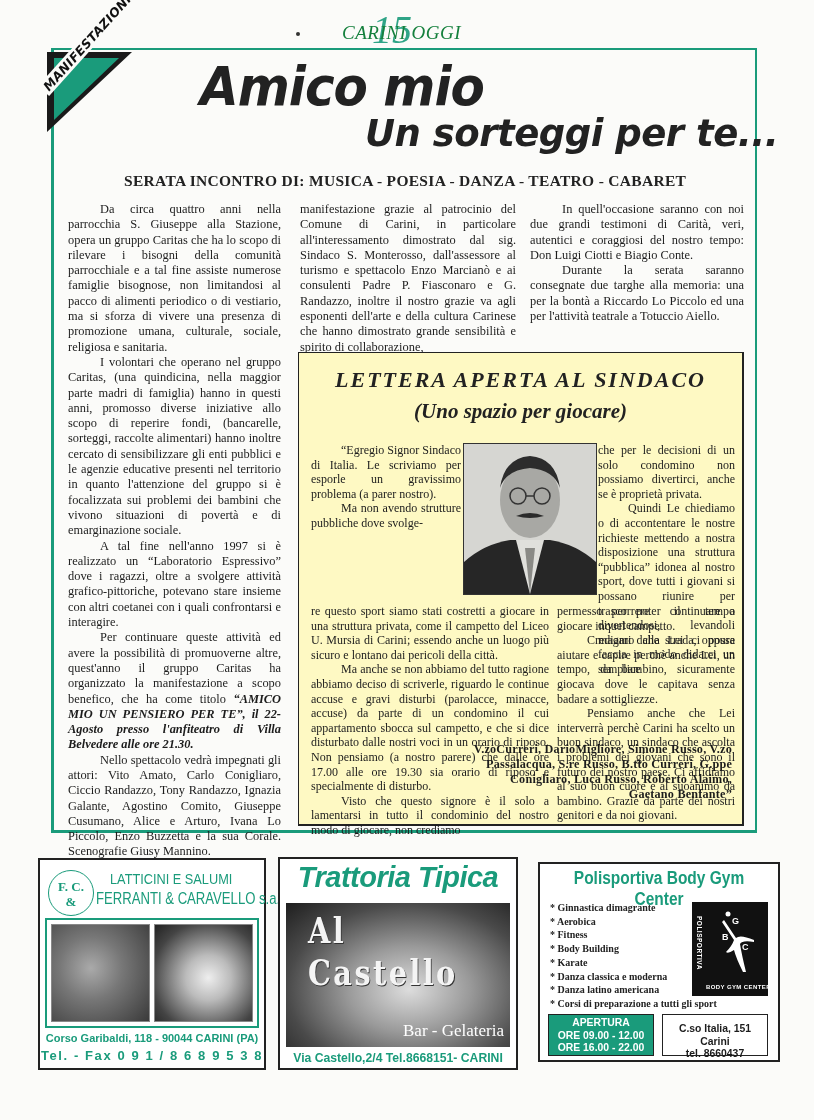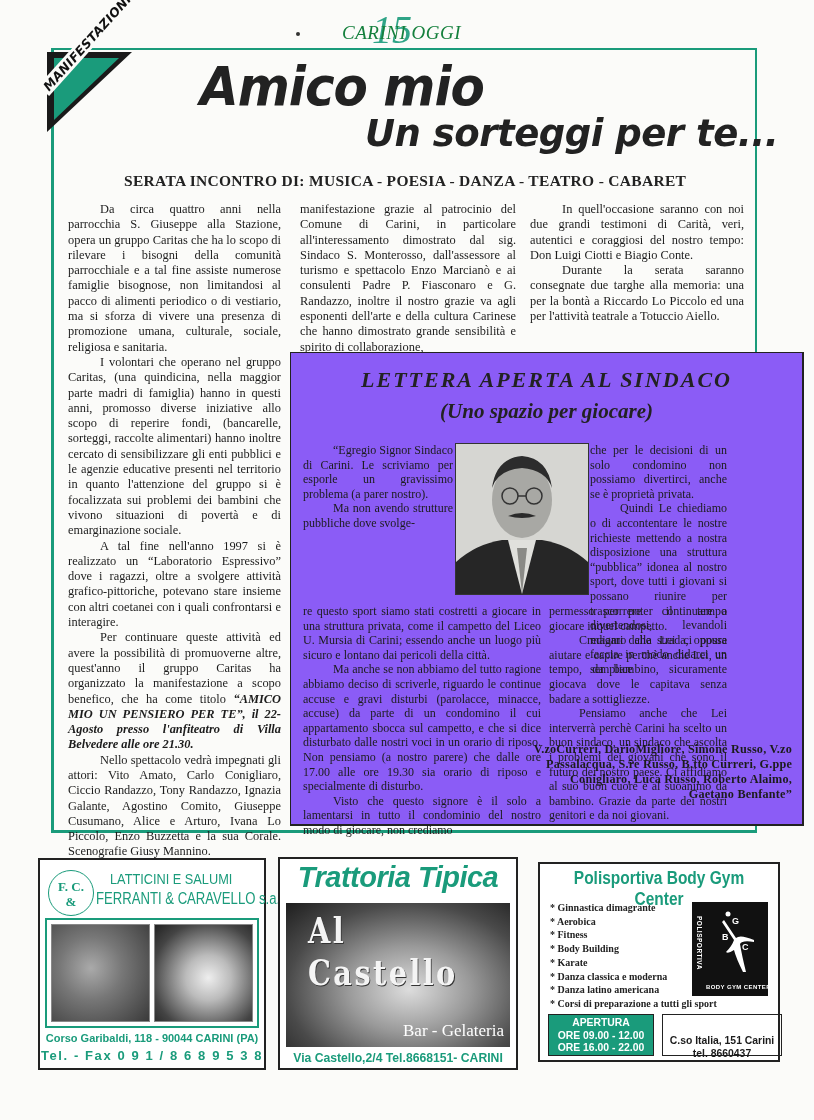--- a/index.html
+++ b/index.html
@@ -19,21 +19,21 @@
   #headline-2{left:365px;top:112px;font-family:"DejaVu Sans",sans-serif;font-style:italic;font-weight:bold;font-size:37px;letter-spacing:-0.5px;color:#222;}
   #subhead{left:124px;top:172px;font-family:"Liberation Serif",serif;font-weight:bold;font-size:15.5px;letter-spacing:0.3px;color:#222;}
   .col{position:absolute;font-family:"Liberation Serif",serif;font-size:12.4px;line-height:15.3px;text-align:justify;color:#1c1c1c;}
   .col p{margin:0;text-indent:32px;}
   .col p.noind{text-indent:0;}
   .col em{font-weight:bold;}
   #col1{left:68px;top:202px;width:213px;}
   #col2{left:300px;top:202px;width:216px;}
   #col3{left:530px;top:202px;width:214px;}
   
-  #letter{left:290px;top:352px;width:514px;height:474px;border:1.5px solid #222;border-right-width:2px;border-bottom-width:2px;box-sizing:border-box;background:#8b5cf6;}
+  #letter{left:298px;top:352px;width:446px;height:474px;border:1.5px solid #222;border-right-width:2px;border-bottom-width:2px;box-sizing:border-box;background:#fef9c3;}
   #letter-title{left:0;top:14px;width:100%;text-align:center;font-family:"Liberation Serif",serif;font-style:italic;font-weight:bold;font-size:22px;letter-spacing:2px;color:#222;}
   #letter-subtitle{left:0;top:46px;width:100%;text-align:center;font-family:"Liberation Serif",serif;font-style:italic;font-weight:bold;font-size:21px;color:#222;}
   .lcol{position:absolute;font-family:"Liberation Serif",serif;font-size:12px;line-height:14.6px;text-align:justify;color:#1c1c1c;}
   .lcol p{margin:0;text-indent:30px;}
   .lcol p.noind{text-indent:0;}
   #lcol-a{left:12px;top:90px;width:150px;}
   #lcol-c{left:299px;top:90px;width:137px;}
   #photo{left:164px;top:90px;width:132px;height:150px;border:1.5px solid #333;background:linear-gradient(180deg,#d9d9d6 0%,#cfcfcb 45%,#555 75%,#2a2a2a 100%);overflow:hidden;}
   #signatures{position:absolute;right:10px;top:389px;width:260px;text-align:right;font-family:"Liberation Serif",serif;font-weight:bold;font-size:12.2px;line-height:15px;letter-spacing:0.2px;}
   
@@ -58,21 +58,21 @@
   #ad3-title{left:0;top:4px;width:100%;text-align:center;font-family:"Liberation Sans",sans-serif;font-weight:bold;font-size:18px;color:#1a9b7b;transform:scaleX(0.86);}
   #ad3-list{left:10px;top:37px;margin:0;padding:0;list-style:none;font-family:"Liberation Serif",serif;font-weight:bold;font-size:10px;line-height:13.7px;color:#222;}
   #ad3-logo{left:152px;top:38px;width:76px;height:94px;background:#111;color:#fff;font-family:"Liberation Sans",sans-serif;font-weight:bold;}
   #ad3-logo-vert{left:4px;top:14px;font-size:6.5px;writing-mode:vertical-rl;letter-spacing:0.5px;}
   #ad3-logo-g{left:40px;top:14px;font-size:9px;}
   #ad3-logo-b{left:30px;top:30px;font-size:9px;}
   #ad3-logo-c{left:50px;top:40px;font-size:9px;}
   #ad3-logo-fig{left:28px;top:8px;width:36px;height:70px;}
   #ad3-logo-bottom{left:14px;top:82px;font-size:6px;letter-spacing:0.4px;white-space:nowrap;}
   #ad3-hours{left:8px;top:150px;width:106px;height:42px;background:#1a9b7b;border:1.5px solid #222;box-sizing:border-box;color:#fff;text-align:center;font-family:"Liberation Sans",sans-serif;font-weight:bold;font-size:10.4px;line-height:12.5px;padding-top:2px;}
-  #ad3-contact{left:122px;top:150px;width:120px;height:42px;border:1.5px solid #222;box-sizing:border-box;text-align:center;font-family:"Liberation Sans",sans-serif;font-weight:bold;font-size:10.4px;line-height:12.5px;padding-top:20px;}
+  #ad3-contact{left:122px;top:150px;width:106px;height:42px;border:1.5px solid #222;box-sizing:border-box;text-align:center;font-family:"Liberation Sans",sans-serif;font-weight:bold;font-size:10.4px;line-height:12.5px;padding-top:8px;}
 </style>
 </head>
 <body>
 
 <div id="masthead" class="abs">
   <div id="mast-dot" class="abs"></div>
   <div id="mast-num" class="abs">15</div>
   <div id="mast-title" class="abs">CARINI OGGI</div>
 </div>
 
@@ -101,21 +101,21 @@
 <div id="col3" class="col">
   <p>In quell'occasione saranno con noi due grandi testimoni di Carità, veri, autentici e coraggiosi del nostro tempo: Don Luigi Ciotti e Biagio Conte.</p>
   <p>Durante la serata saranno consegnate due targhe alla memoria: una per la bontà a Riccardo Lo Piccolo ed una per l'attività teatrale a Totuccio Aiello.</p>
 </div>
 
 <div id="letter" class="abs">
   <div id="letter-title" class="abs">LETTERA APERTA AL SINDACO</div>
   <div id="letter-subtitle" class="abs">(Uno spazio per giocare)</div>
 
   <div id="lcol-a" class="lcol">
-    <p>“Egregio Signor Sindaco di Carini. Le scriviamo per esporle un gravissimo problema (a parer nostro).</p>
+    <p>“Egregio Signor Sindaco di Italia. Le scriviamo per esporle un gravissimo problema (a parer nostro).</p>
     <p>Ma non avendo strutture pubbliche dove svolge-</p>
   </div>
 
   <div id="photo" class="abs" title="Portrait of the mayor">
     <svg width="132" height="150" viewBox="0 0 132 150">
       <rect width="132" height="150" fill="#d6d6d2"></rect>
       <path d="M0,150 L0,118 Q20,100 46,96 L86,96 Q112,100 132,118 L132,150 Z" fill="#262626"></path>
       <path d="M52,96 L66,150 L80,96 Z" fill="#e0e0dc"></path>
       <path d="M61,104 L66,150 L71,104 Z" fill="#8a8a86"></path>
       <ellipse cx="66" cy="56" rx="30" ry="38" fill="#a8a8a4"></ellipse>

